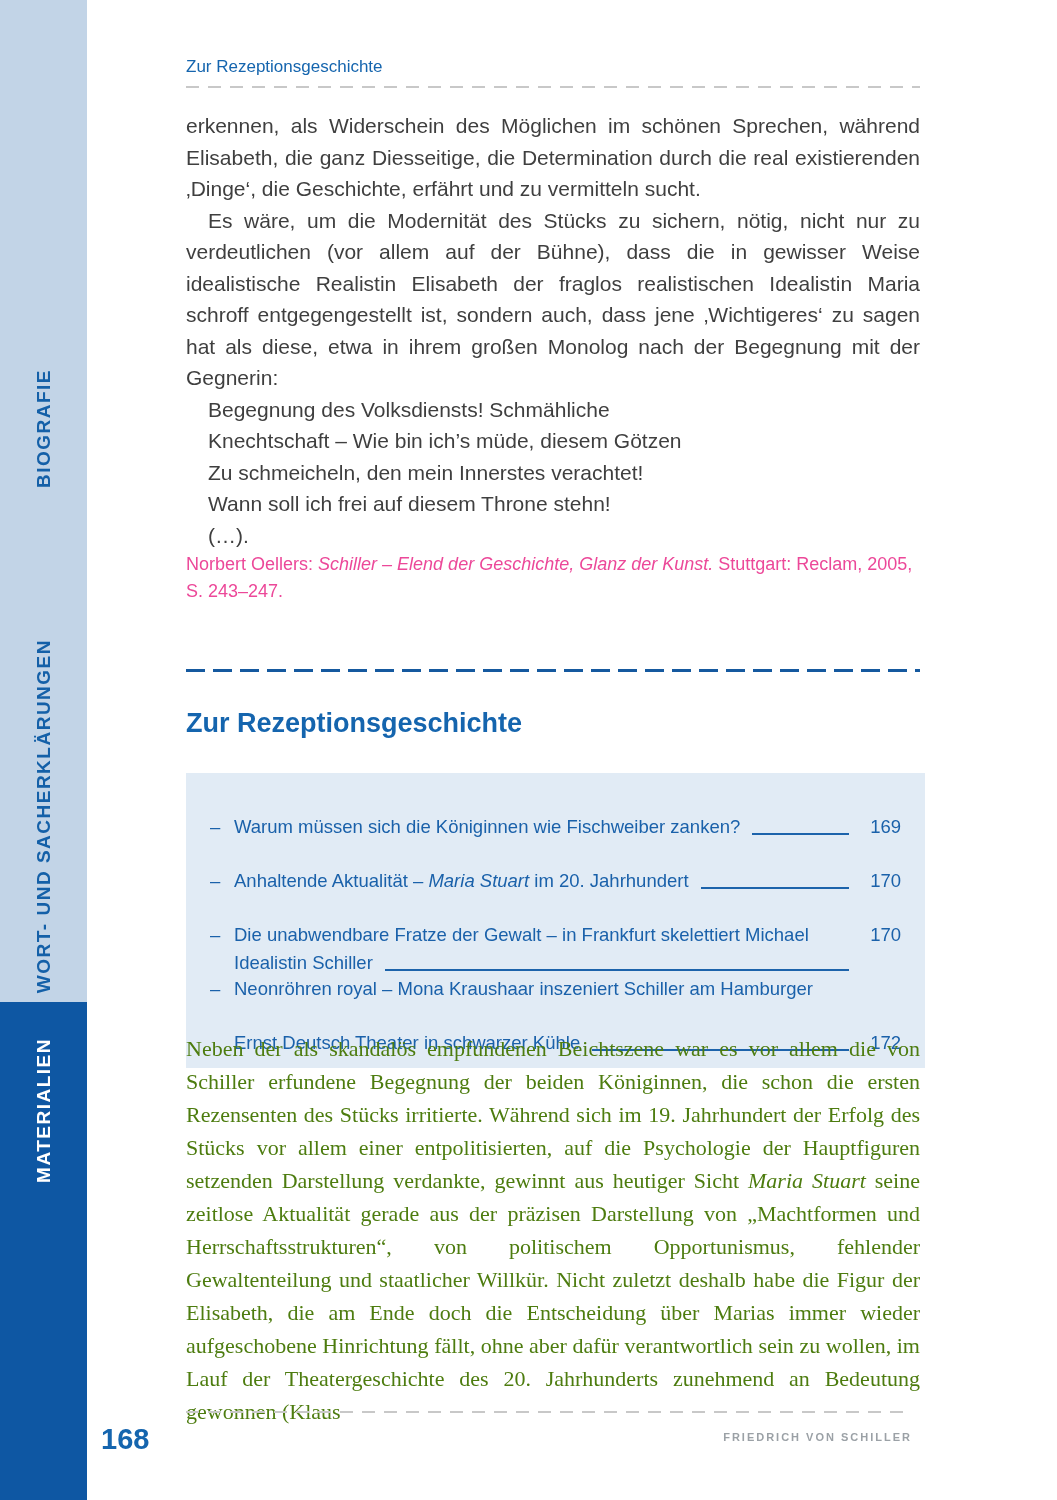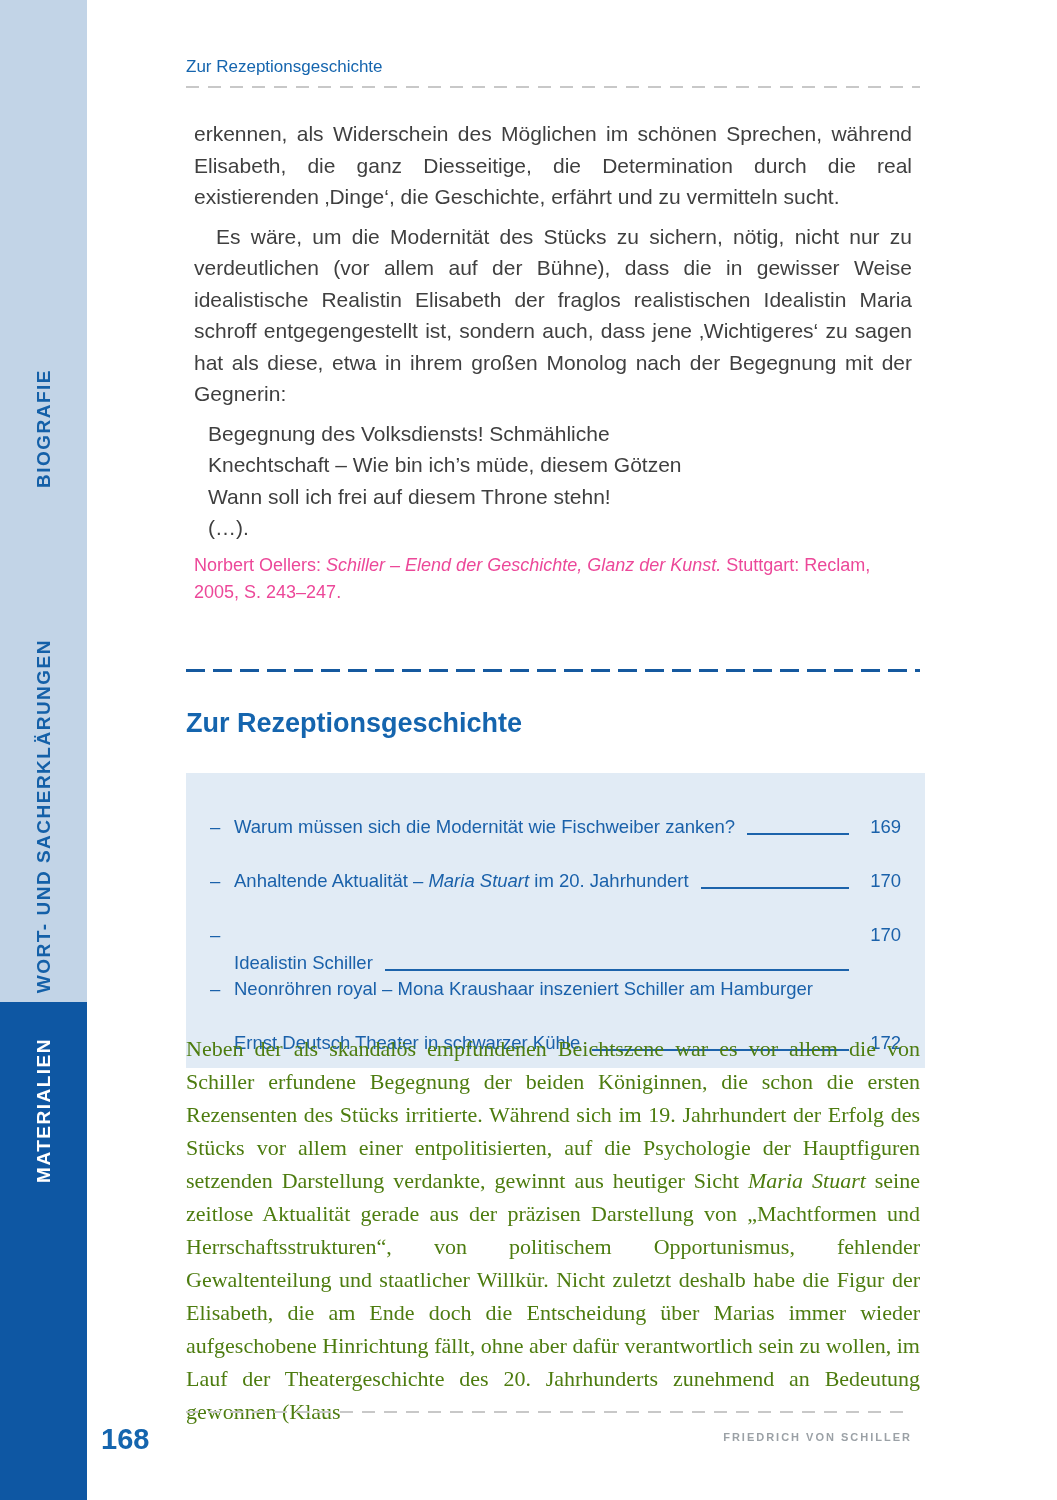--- a/index.html
+++ b/index.html
@@ -30,21 +30,21 @@
 
   .running-head { top:57px; font-size:17px; color:#1565ae; }
   .rule-gray {
     height:2px;
     background:repeating-linear-gradient(90deg,#c8c8c8 0 13px,transparent 13px 22px);
   }
   .rule-head { position:absolute; left:186px; width:734px; top:86px; }
 
   
   .excerpt { top:110px; color:#3f3f3f; font-size:21px; line-height:31.5px; }
-  .excerpt p { margin:8px; }
+  .excerpt p { margin:0; }
   .j { text-align:justify; }
   .indent { text-indent:22px; }
   .verse { margin-left:22px; }
   .citation { margin-top:17px; font-size:18px; line-height:27px; color:#ec4899; }
   .citation em { font-style:italic; }
 
   .rule-blue {
     position:absolute; left:186px; width:734px; top:669px; height:3px;
     background:repeating-linear-gradient(90deg,#15599f 0 19px,transparent 19px 27px);
   }
@@ -109,55 +109,57 @@
 
   <div class="col running-head">Zur Rezeptionsgeschichte</div>
   <div class="rule-gray rule-head"></div>
 
   <div class="col excerpt">
     <p class="j">erkennen, als Widerschein des Möglichen im schönen Sprechen, während Elisabeth, die ganz Diesseitige, die Determination durch die real existierenden ‚Dinge‘, die Geschichte, erfährt und zu vermitteln sucht.</p>
     <p class="j indent">Es wäre, um die Modernität des Stücks zu sichern, nötig, nicht nur zu verdeutlichen (vor allem auf der Bühne), dass die in gewisser Weise idealistische Realistin Elisabeth der fraglos realistischen Idealistin Maria schroff entgegengestellt ist, sondern auch, dass jene ‚Wichtigeres‘ zu sagen hat als diese, etwa in ihrem großen Monolog nach der Begegnung mit der Gegnerin:</p>
     <div class="verse">
       <div>Begegnung des Volksdiensts! Schmähliche</div>
       <div>Knechtschaft – Wie bin ich’s müde, diesem Götzen</div>
+      <div>Zu schmeicheln, den mein Innerstes verachtet!</div>
       <div>Wann soll ich frei auf diesem Throne stehn!</div>
       <div>(…).</div>
     </div>
     <p class="citation">
       <span>Norbert Oellers: </span><em>Schiller – Elend der Geschichte, Glanz der Kunst.</em><span> Stuttgart: Reclam, 2005, S. 243–247.</span>
     </p>
   </div>
 
   <div class="rule-blue"></div>
 
   <h1 class="section-heading">Zur Rezeptionsgeschichte</h1>
 
   <div class="toc-box">
 
     <div class="toc-item">
       <div class="toc-line">
         <span class="bullet">–</span>
-        <span class="toc-text">Warum müssen sich die Modernität wie Fischweiber zanken?</span>
+        <span class="toc-text">Warum müssen sich die Königinnen wie Fischweiber zanken?</span>
         <span class="leader"></span>
         <span class="pnum">169</span>
       </div>
     </div>
 
     <div class="toc-item">
       <div class="toc-line">
         <span class="bullet">–</span>
         <span class="toc-text"><span>Anhaltende Aktualität – </span><em>Maria Stuart</em><span> im 20. Jahrhundert</span></span>
         <span class="leader"></span>
         <span class="pnum">170</span>
       </div>
     </div>
 
     <div class="toc-item">
       <div class="toc-line">
         <span class="bullet">–</span>
+        <span class="toc-text">Die unabwendbare Fratze der Gewalt – in Frankfurt skelettiert Michael</span>
         <span class="spacer"></span>
         <span class="pnum">170</span>
       </div>
       <div class="toc-line">
         <span class="toc-text">Idealistin Schiller</span>
         <span class="leader"></span>
         <span class="pnum"></span>
       </div>
     </div>
 

